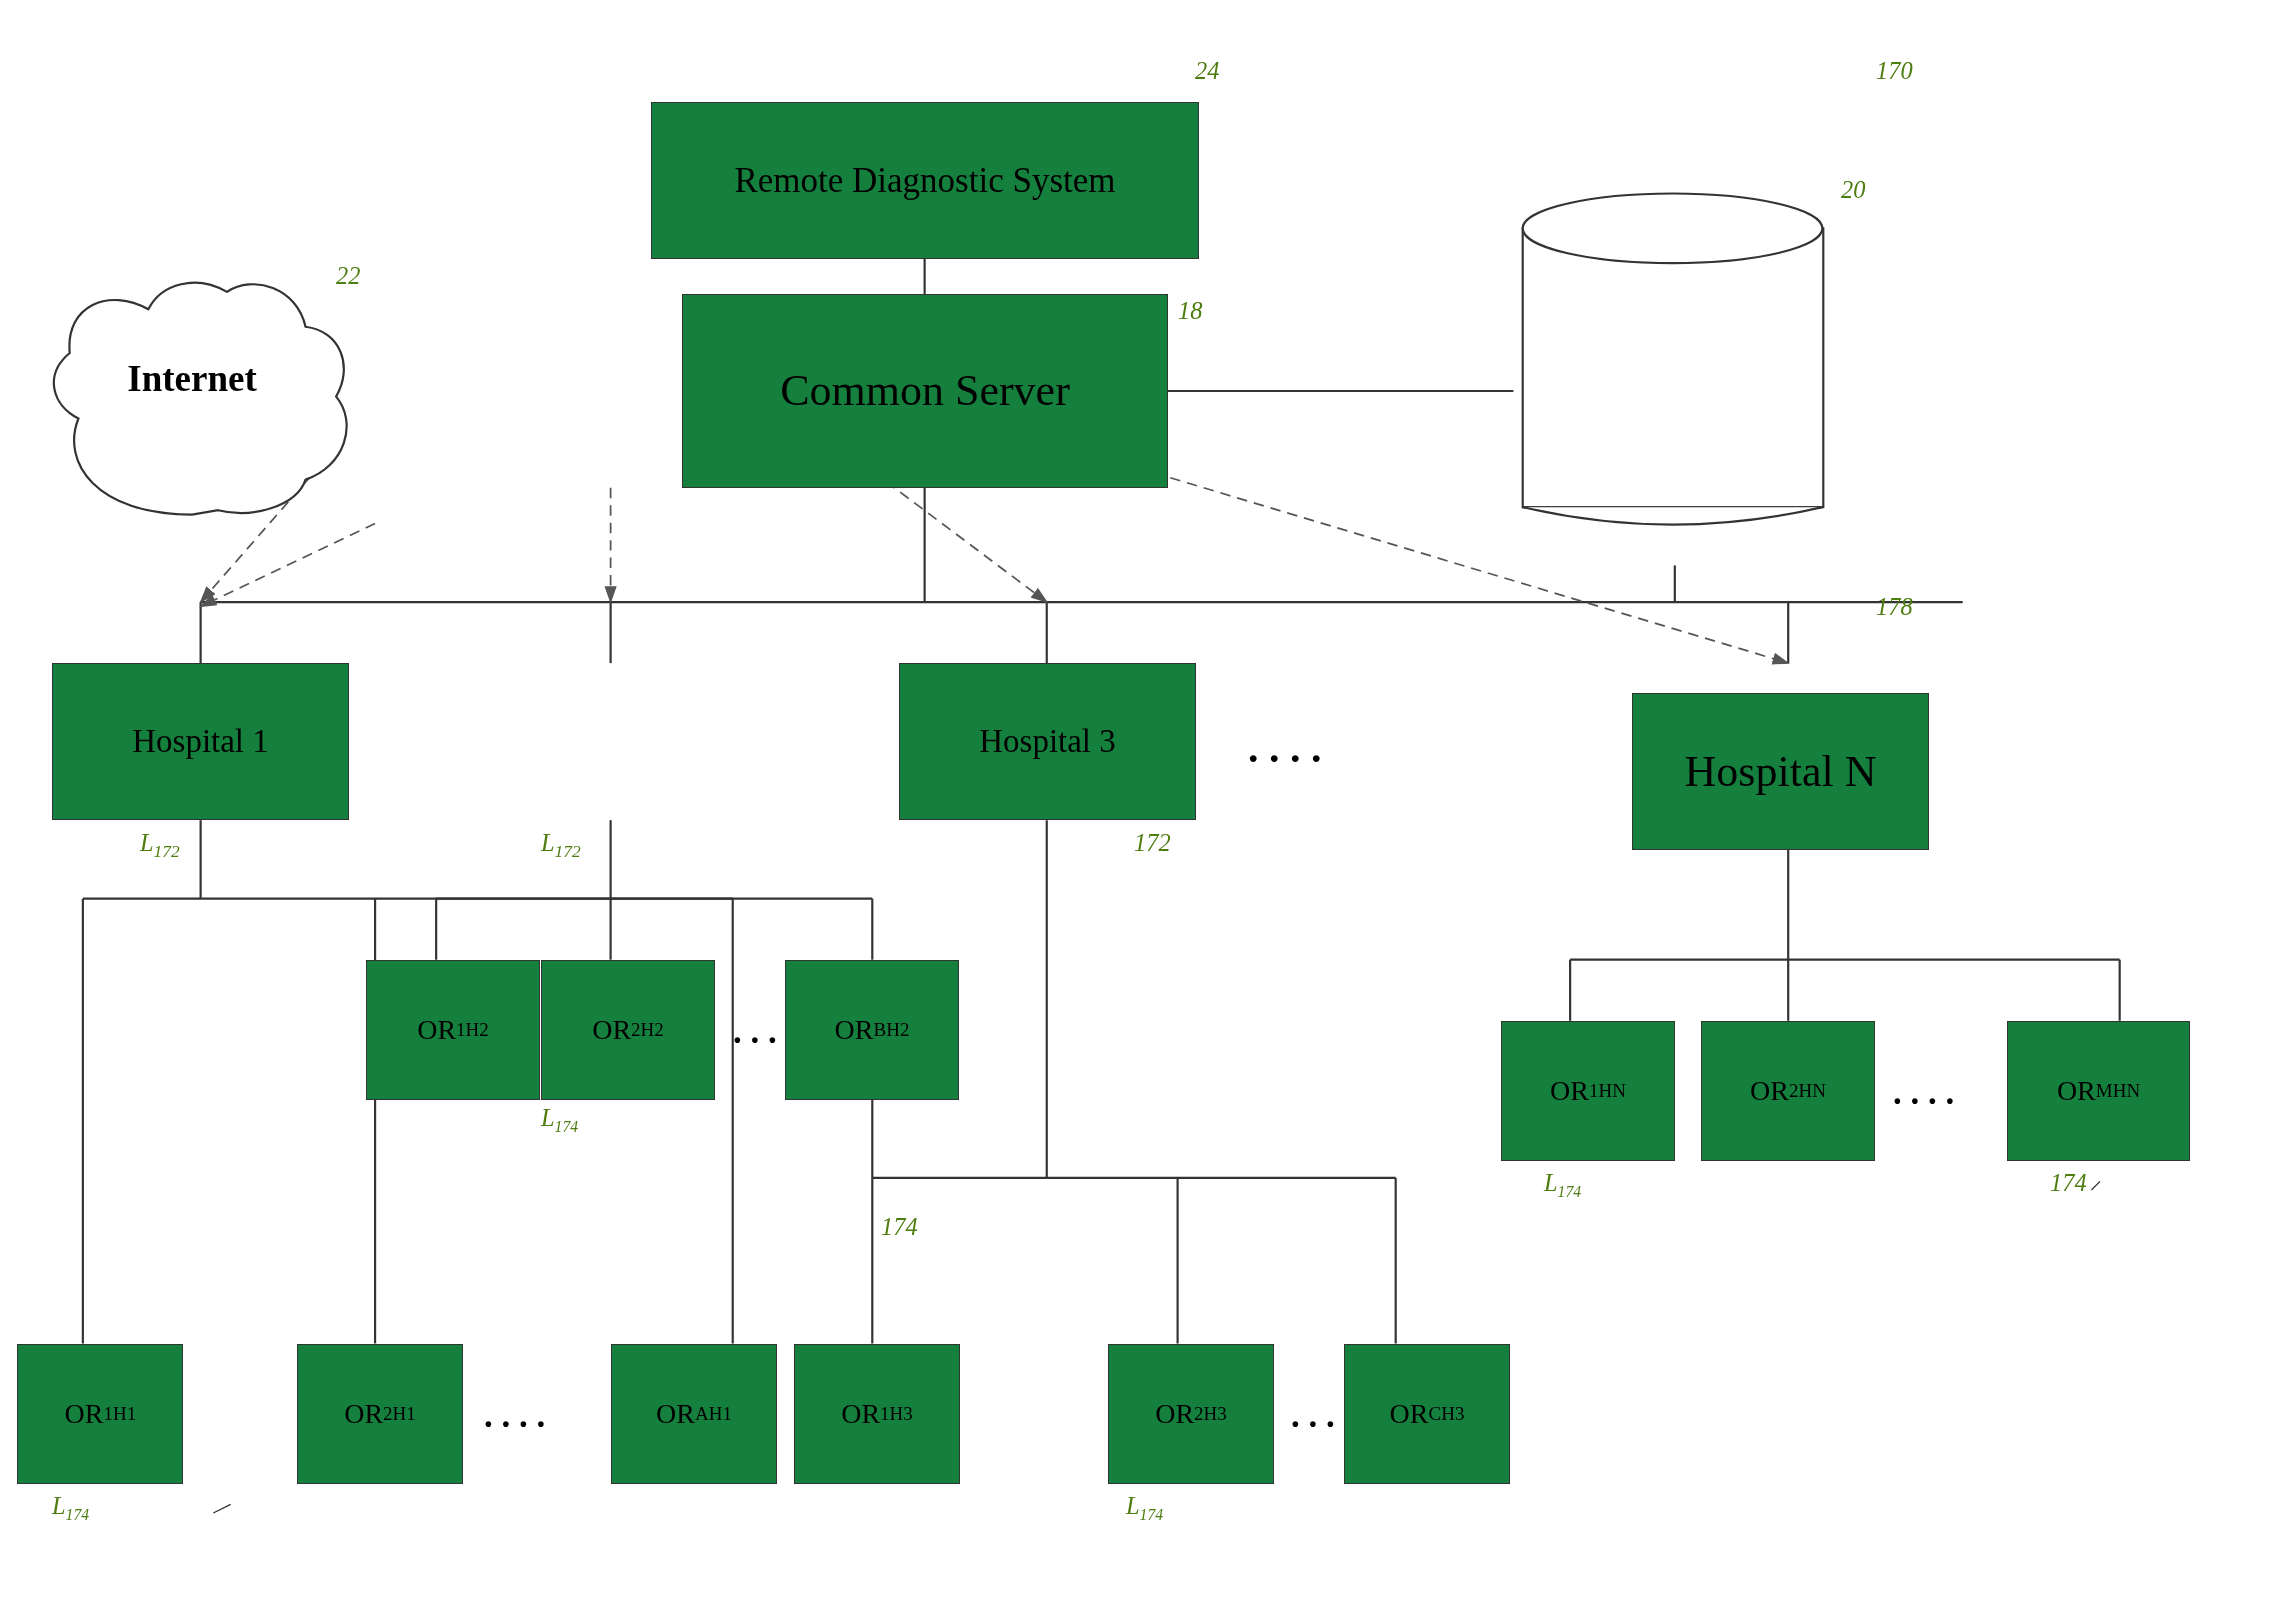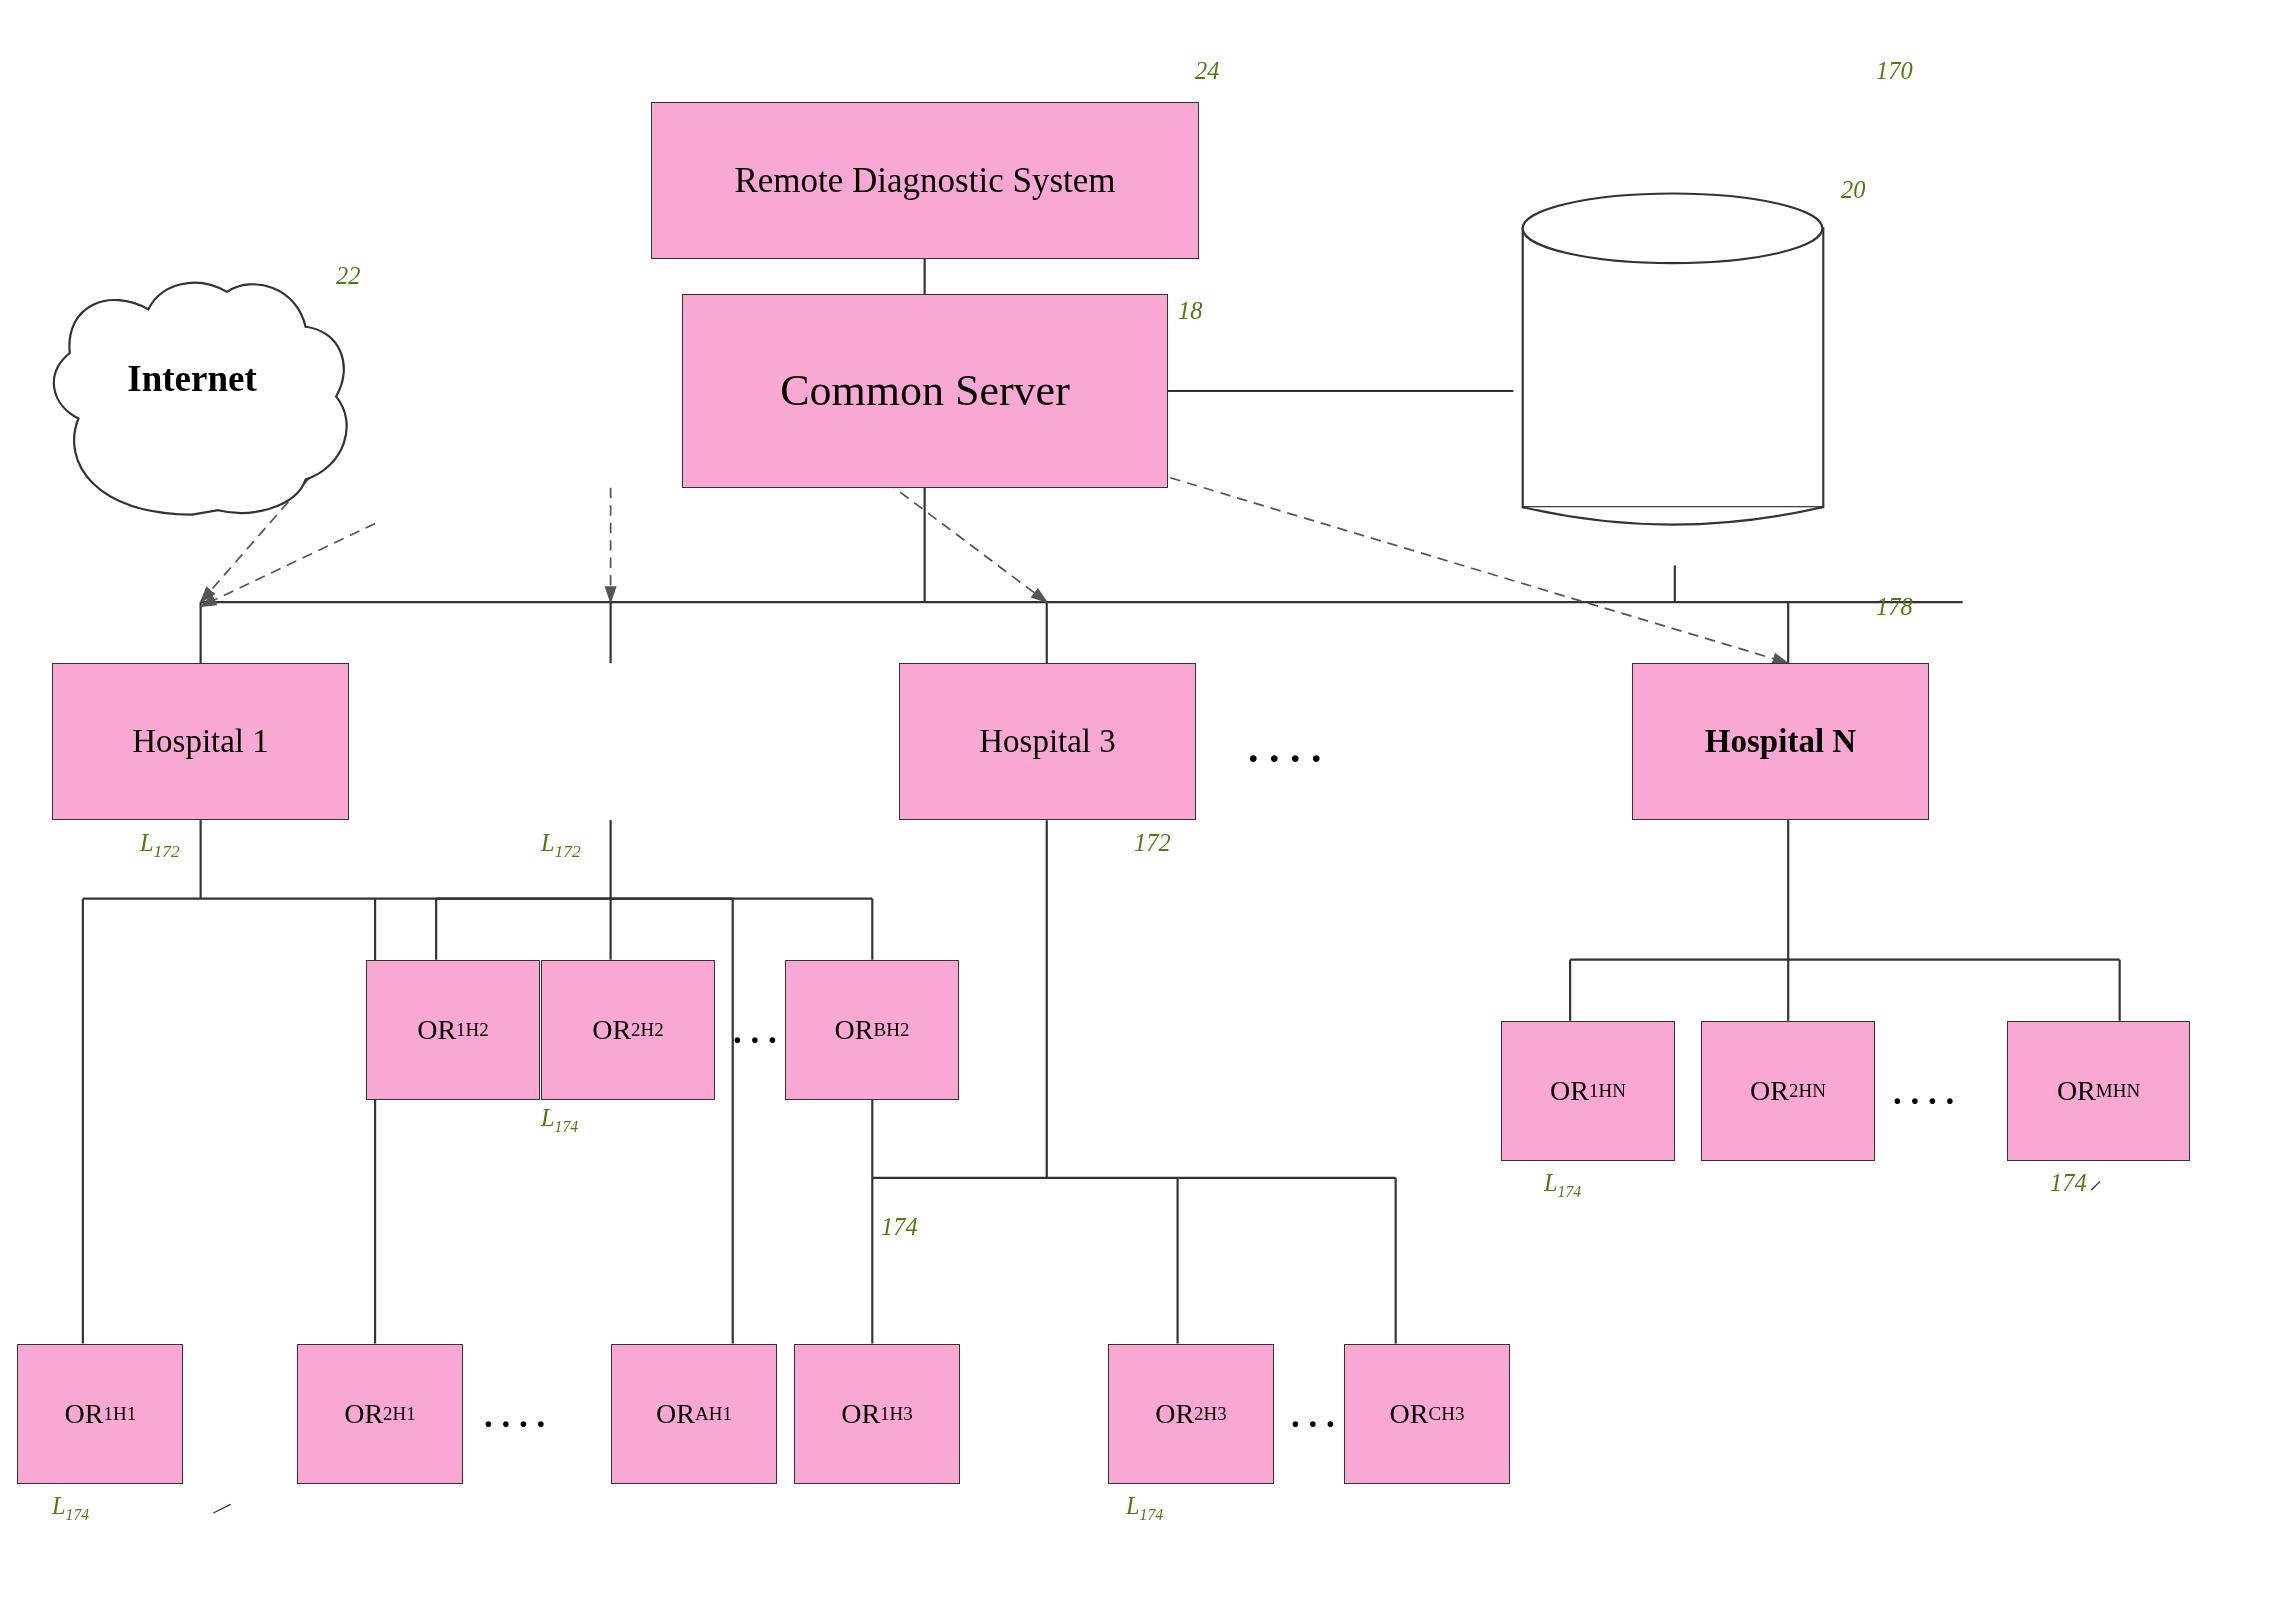--- a/index.html
+++ b/index.html
@@ -13,21 +13,21 @@
     }
     .diagram-container {
       position: absolute;
       top: 0; left: 0;
       width: 2295px;
       height: 1615px;
     }
     .box {
       position: absolute;
       border: 1.7px solid #333;
-      background: #f9a8d4;
+      background: #15803d;
       display: flex;
       align-items: center;
       justify-content: center;
       text-align: center;
       font-size: 31px;
       line-height: 1.3;
     }
     .label-ref {
       position: absolute;
       font-size: 24.4px;
@@ -205,21 +205,21 @@
 
   <span class="label-ref" style="top:829px; left:541px;">L<sub style="font-size:17.4px;">172</sub></span>
 
   <div class="box" style="left:899px; top:663px; width:297px; height:157px; font-size:33px;">
     <span>Hospital 3</span>
   </div>
   <span class="label-ref" style="top:829px; left:1134px;">172</span>
 
   <div style="position:absolute; top:724px; left:1248px; font-size:42px; font-weight:bold;">. . . .</div>
 
-  <div class="box" style="left:1632px; top:663px; width:297px; height:157px; font-size:33px;font-weight:bold;">
+  <div class="box" style="left:1632px; top:693px; width:297px; height:157px; font-size:44px;">
     <span>Hospital N</span>
   </div>
 
   <div class="box" style="left:366px; top:960px; width:174px; height:140px; font-size:28px;">
     OR<sub style="font-size:19px;">1H2</sub>
   </div>
 
   <div class="box" style="left:541px; top:960px; width:174px; height:140px; font-size:28px;">
     OR<sub style="font-size:19px;text-align:right;">2H2</sub>
   </div>

